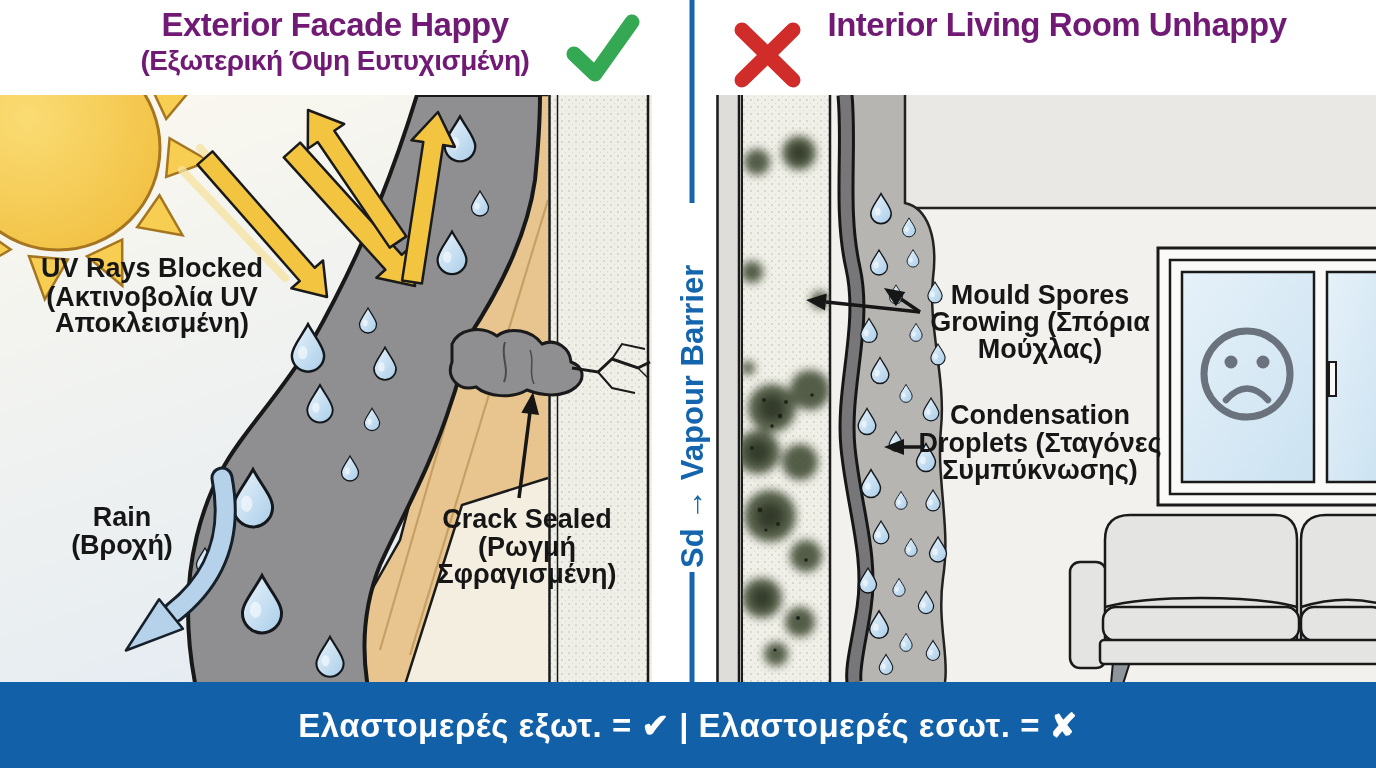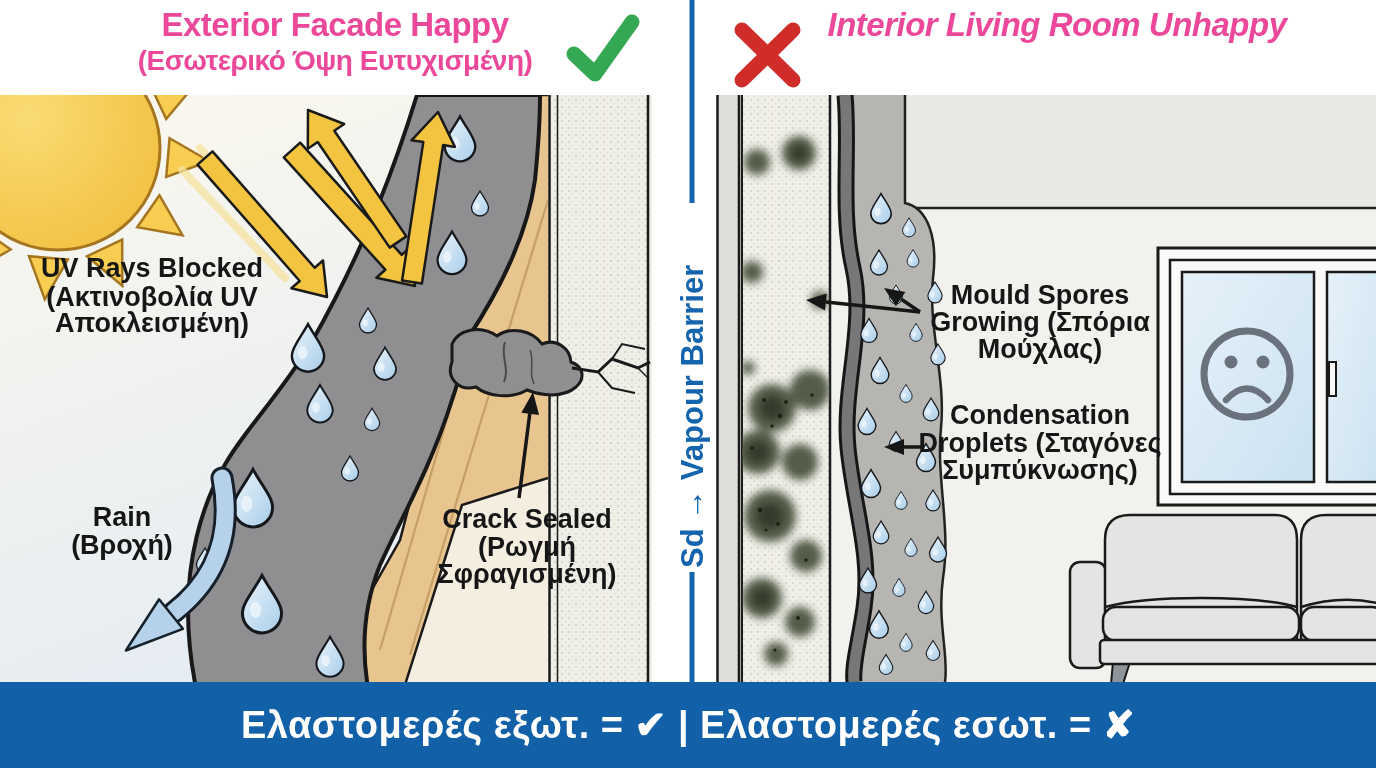--- a/index.html
+++ b/index.html
@@ -1,28 +1,28 @@
 <!DOCTYPE html>
 <html><head>
 <meta charset="utf-8">
 <style>
   html,body{margin:0;padding:0;background:#ffffff;}
   .stage{position:relative;width:1376px;height:768px;overflow:hidden;background:#ffffff;
          font-family:"Liberation Sans",sans-serif;}
   .scene{position:absolute;left:0;top:0;width:1376px;height:768px;}
   svg text{font-family:"Liberation Sans",sans-serif;}
-  .hdr-block{position:absolute;top:6px;text-align:center;color:#ec4899;}
+  .hdr-block{position:absolute;top:6px;text-align:center;color:#701a75;}
   .hdr-title{font-size:33px;font-weight:800;line-height:38px;letter-spacing:-0.5px;}
   .hdr-sub{font-size:28px;font-weight:700;line-height:34px;letter-spacing:-0.5px;}
   .hdr-left{left:110px;width:450px;}
-  .hdr-right{left:812px;width:490px;font-style:italic;}
+  .hdr-right{left:812px;width:490px;}
   .hdr-icon{position:absolute;}
   .footer{position:absolute;left:0;top:682px;width:1376px;height:86px;background:#1160A8;
           display:flex;align-items:center;justify-content:center;}
-  .footer-text{color:#ffffff;font-size:38px;font-weight:700;letter-spacing:0.5px;}
+  .footer-text{color:#ffffff;font-size:33px;font-weight:700;letter-spacing:0.5px;}
 </style>
 </head>
 <body>
 
 <div class="stage">
 
 <svg class="scene" viewBox="0 0 1376 768">
   <defs>
     <clipPath id="clipL">
           <rect x="0" y="95" width="652" height="587"></rect>
@@ -320,21 +320,21 @@
     <g stroke="#161616" stroke-width="3.5">
       <line x1="922" y1="447" x2="902" y2="447"></line>
       <polygon points="884,447 904,439 904,455" fill="#161616" stroke="none"></polygon>
     </g>
   </g>
 </svg>
 
 <div>
   <div class="hdr-block hdr-left">
     <div class="hdr-title">Exterior Facade Happy</div>
-    <div class="hdr-sub">(Εσωτερικό Όψη Ευτυχισμένη)</div>
+    <div class="hdr-sub">(Εξωτερική Όψη Ευτυχισμένη)</div>
   </div>
   <svg class="hdr-icon" style="left:560px;top:10px;" width="82" height="74" viewBox="0 0 82 74">
     <polyline points="14,44 35,64 72,12" fill="none" stroke="#35A853" stroke-width="15" stroke-linecap="round" stroke-linejoin="round"></polyline>
   </svg>
   <svg class="hdr-icon" style="left:730px;top:20px;" width="74" height="70" viewBox="0 0 74 70">
     <line x1="12" y1="10" x2="63" y2="60" stroke="#D02C2A" stroke-width="15" stroke-linecap="round"></line>
     <line x1="63" y1="10" x2="12" y2="60" stroke="#D02C2A" stroke-width="15" stroke-linecap="round"></line>
   </svg>
   <div class="hdr-block hdr-right">
     <div class="hdr-title">Interior Living Room Unhappy</div>

